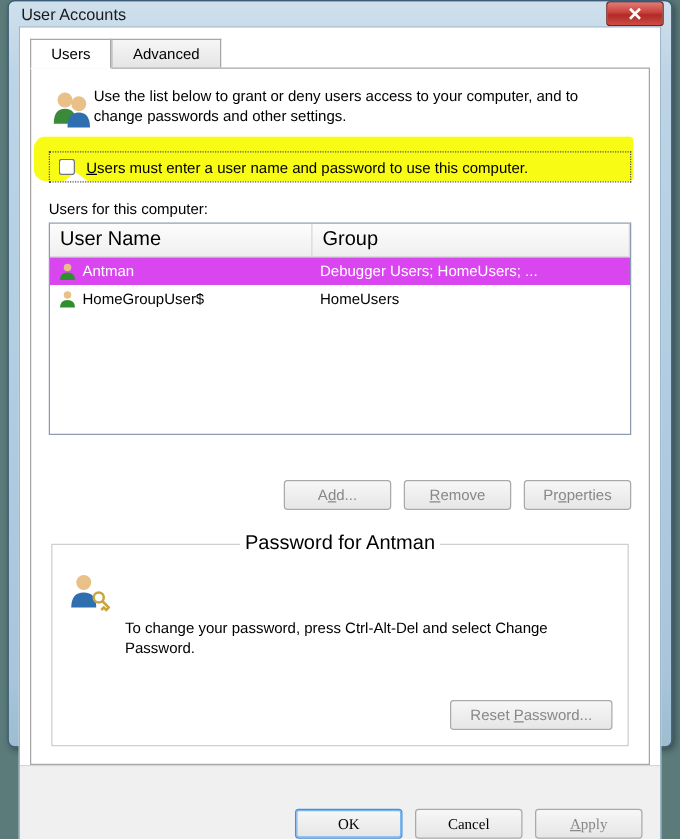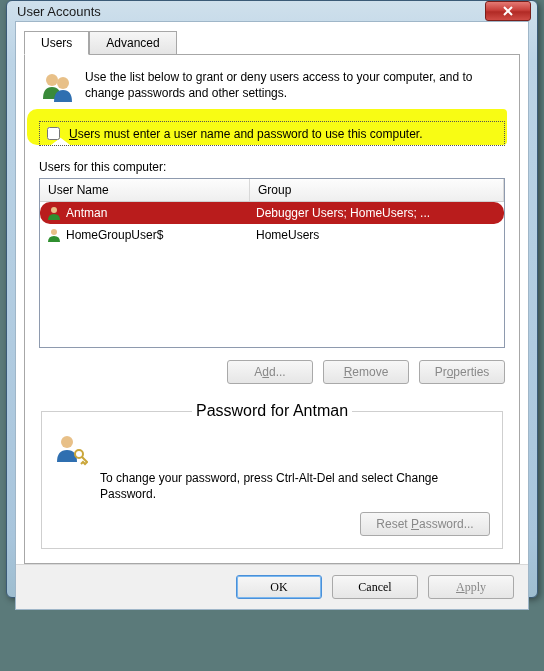--- a/index.html
+++ b/index.html
@@ -73,21 +73,20 @@
   .tabpanel {
     border: 1px solid #a7a7a7;
     margin: 0 8px 0 8px;
     padding: 14px 14px 14px 14px;
     flex: 1;
     background: #fff;
     position: relative;
   }
   .intro {
     display: flex;
-    gap: 10px;
     margin-bottom: 16px;
   }
   .intro svg { flex: none; }
   .intro-text { line-height: 1.35; }
   .highlight-wrap {
     position: relative;
     margin: 4px 0 14px 0;
   }
   .hl-yellow {
     position: absolute;
@@ -118,38 +117,37 @@
   .listview {
     border: 1px solid #8e9aae;
     height: 170px;
     overflow: hidden;
     background: #fff;
   }
   .lv-headers {
     display: flex;
     background: linear-gradient(#fdfdfd,#efefef);
     border-bottom: 1px solid #d0d0d0;
-    font-size: 12px;
+    font-size: 16px;
   }
   .lv-h {
     padding: 4px 8px;
     border-right: 1px solid #d8d8d8;
   }
   .lv-h.user { width: 210px; }
   .lv-h.group { flex: 1; }
   .lv-row {
     display: flex;
     align-items: center;
     font-size: 12px;
     height: 22px;
   }
   .lv-row.selected {
-    background: #b91c1c;
+    background: #d946ef;
     color: #fff;
-    border-radius: 10px;
   }
   .lv-cell { padding: 0 6px; display: flex; align-items: center; gap: 4px; }
   .lv-cell.user { width: 210px; }
   .lv-cell.group { flex: 1; }
   .user-icon {
     width: 16px; height: 16px; flex: none;
   }
   .btn-row {
     display: flex;
     justify-content: flex-end;
@@ -159,20 +157,21 @@
   button.win {
     min-width: 86px;
     height: 24px;
     border: 1px solid #a9a9a9;
     background: linear-gradient(#f7f7f7,#e6e6e6);
     border-radius: 3px;
     font: inherit;
     color: #888;
     padding: 0 12px;
     cursor: default;
+    margin-top: 24px;
   }
   button.win.enabled { color: #000; }
   button.win.default {
     border-color: #4a90d9;
     box-shadow: 0 0 0 1px #7ab7ef inset;
     color: #000;
   }
   fieldset.pw {
     border: 1px solid #cfcfcf;
     margin-top: 18px;

